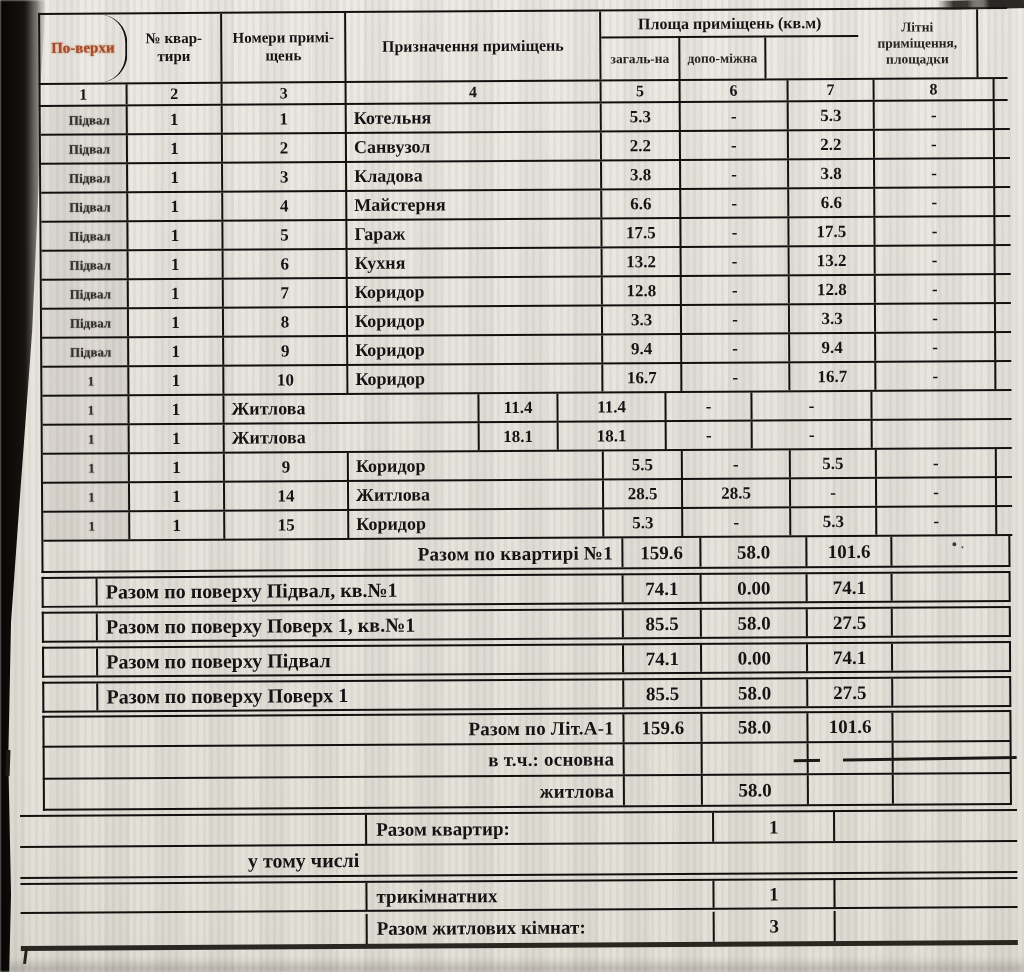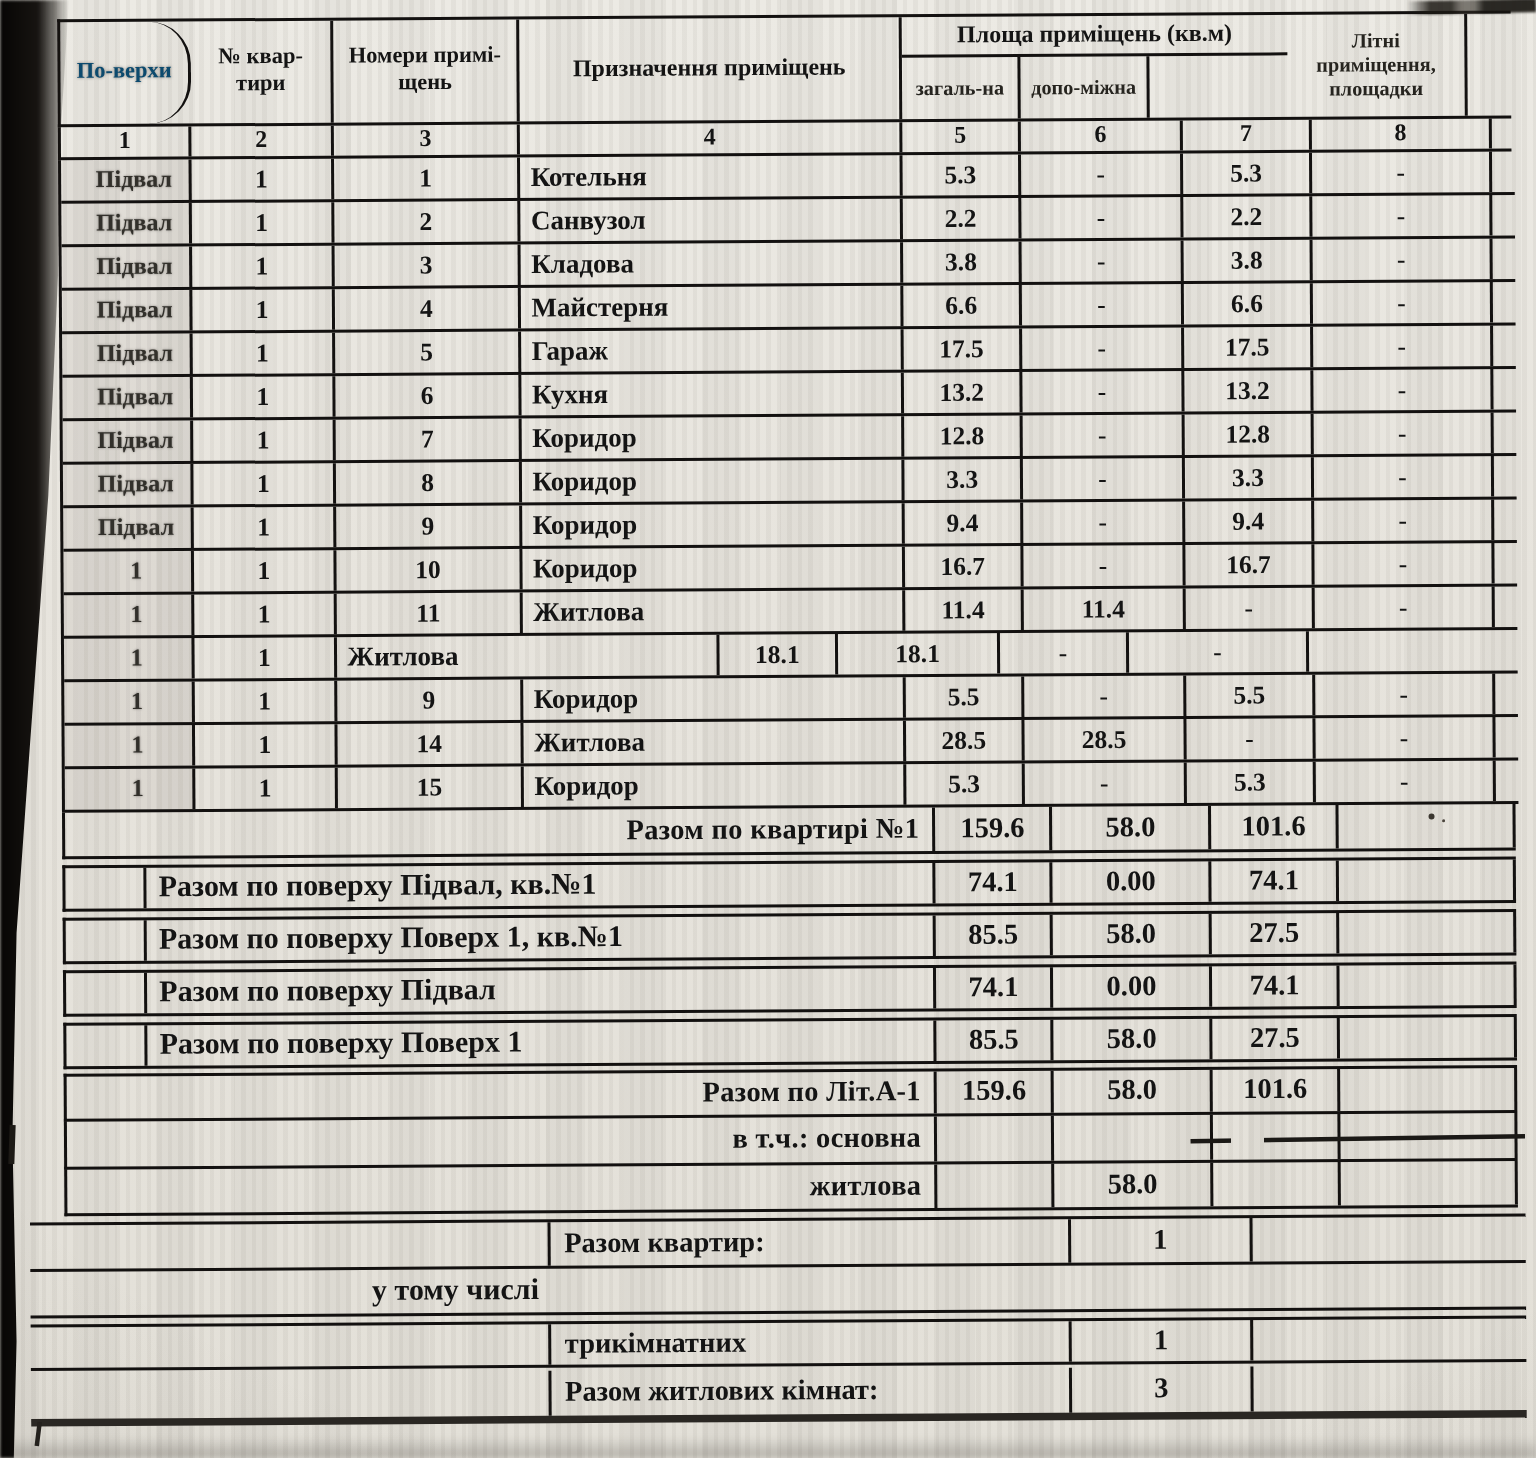--- a/index.html
+++ b/index.html
@@ -32,31 +32,31 @@
   
   .hdr{left:41px;top:10px;width:969px;height:72px;}
   .hdr .cell{font-size:15px;line-height:1.18;text-align:center;padding:2px 4px;}
   .hdr .c4{font-size:16px;}
   .area-group{width:257px;display:flex;flex-direction:column;box-sizing:border-box;}
   .area-title{height:27px;box-sizing:border-box;border-bottom:2px solid #131110;display:flex;
       align-items:center;justify-content:center;font-weight:700;font-size:16px;}
   .area-subs{flex:1;display:flex;}
   .area-subs .cell{font-size:13.5px;color:#26241f;}
   .hdr .c8{font-size:13.5px;color:#26241f;}
-  .hdr .c1{color:#0c4a6e;text-shadow:0 0 2px rgba(20,18,15,0.5);border-radius:28px;}
+  .hdr .c1{color:#c2410c;text-shadow:0 0 2px rgba(20,18,15,0.5);border-radius:28px;}
 
   .hdr-num{left:41px;top:82px;width:969px;height:22px;}
   .hdr-num .cell{font-size:16px;}
 
   
   .rows-host{position:absolute;left:41px;top:104px;width:969px;border-left:2px solid #131110;}
   .drow{display:flex;height:29px;box-sizing:border-box;border-bottom:2px solid #131110;}
   .drow .cell{font-size:17px;}
   .drow .c4{justify-content:flex-start;padding-left:7px;font-size:18px;}
-  .drow .c1{font-size:16px;color:#32302b;text-shadow:0 0 1.5px rgba(25,22,18,0.55);
+  .drow .c1{font-size:13px;color:#32302b;text-shadow:0 0 1.5px rgba(25,22,18,0.55);
             background:rgba(30,27,22,0.05);padding-left:12px;}
 
   
   .sumlabel{justify-content:flex-end;padding-right:9px;font-size:20px;letter-spacing:0.2px;}
   .w-label{width:590px;}
   .sum .cell{font-size:19px;}
   .sum-kv{left:41px;top:539px;width:969px;height:31px;border-bottom:2px solid #131110;}
   .pv1{top:574px}.pv2{top:609px}.pv3{top:644px}.pv4{top:679px}
   .sum-pv{left:41px;width:969px;height:31px;border-top:2px solid #131110;border-bottom:2px solid #131110;}
   .sum-pv .plabel{width:535px;justify-content:flex-start;padding-left:8px;font-size:20px;}
@@ -234,21 +234,20 @@
       <div class="cell c4">Коридор</div>
       <div class="cell c5">16.7</div>
       <div class="cell c6">-</div>
       <div class="cell c7">16.7</div>
       <div class="cell c8">-</div>
     </div>
 
     <div class="drow">
       <div class="cell c1">1</div>
       <div class="cell c2">1</div>
-      <div class="cell c3">11</div>
       <div class="cell c4">Житлова</div>
       <div class="cell c5">11.4</div>
       <div class="cell c6">11.4</div>
       <div class="cell c7">-</div>
       <div class="cell c8">-</div>
     </div>
 
     <div class="drow">
       <div class="cell c1">1</div>
       <div class="cell c2">1</div>

